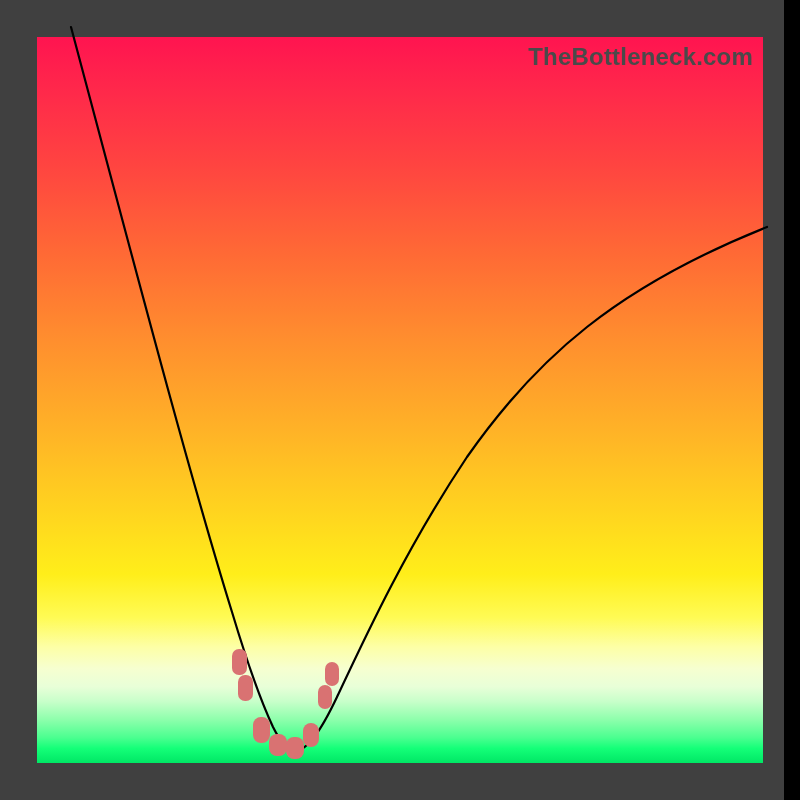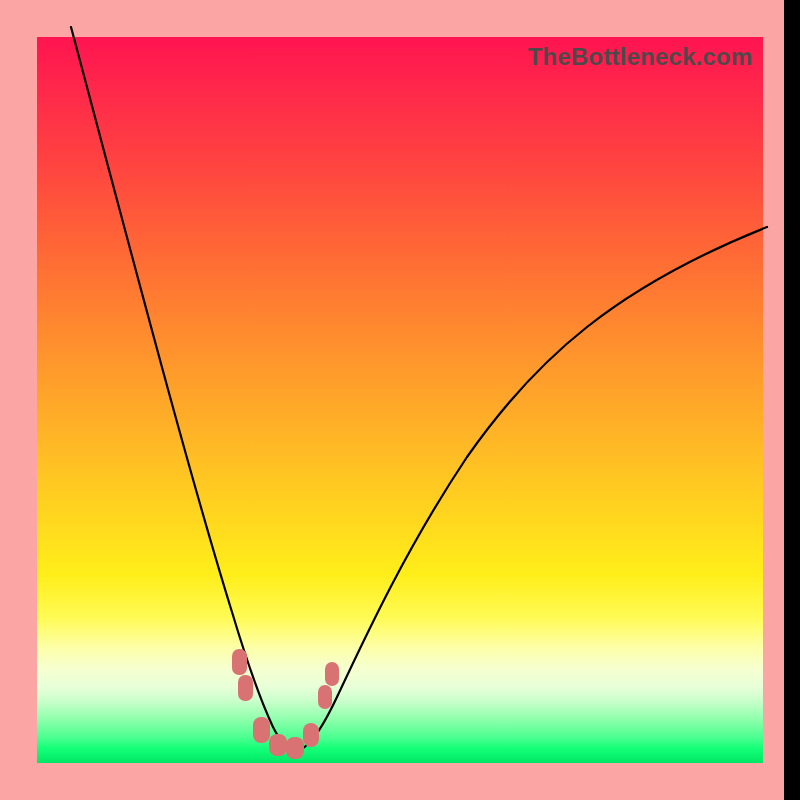--- a/index.html
+++ b/index.html
@@ -8,21 +8,21 @@
     width: 800px;
     height: 800px;
     overflow: hidden;
     background: #000;
     font-family: Arial, Helvetica, sans-serif;
   }
   .frame {
     position: relative;
     width: 784px;
     height: 800px;
-    background: #fca5a5;
+    background: #404040;
   }
   .plot {
     position: absolute;
     left: 37px;
     top: 37px;
     width: 726px;
     height: 726px;
     
     background: linear-gradient(
       to bottom,

